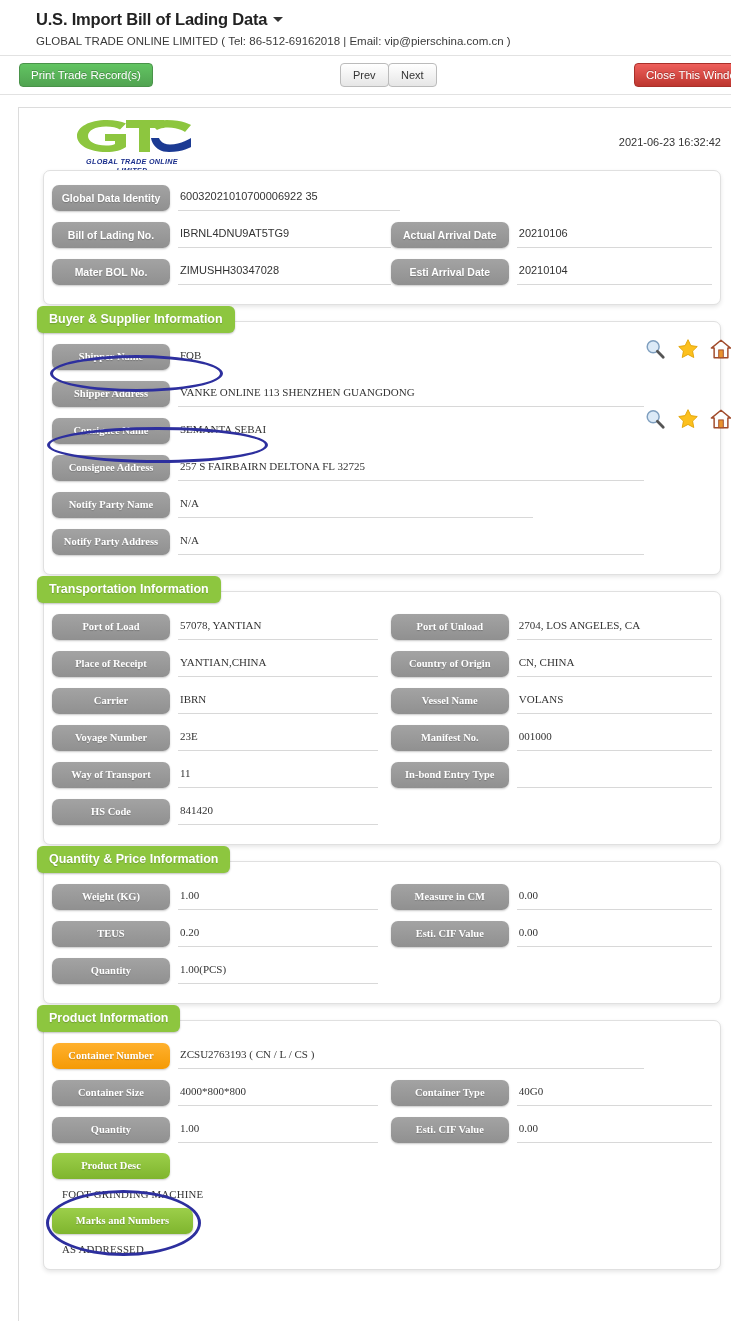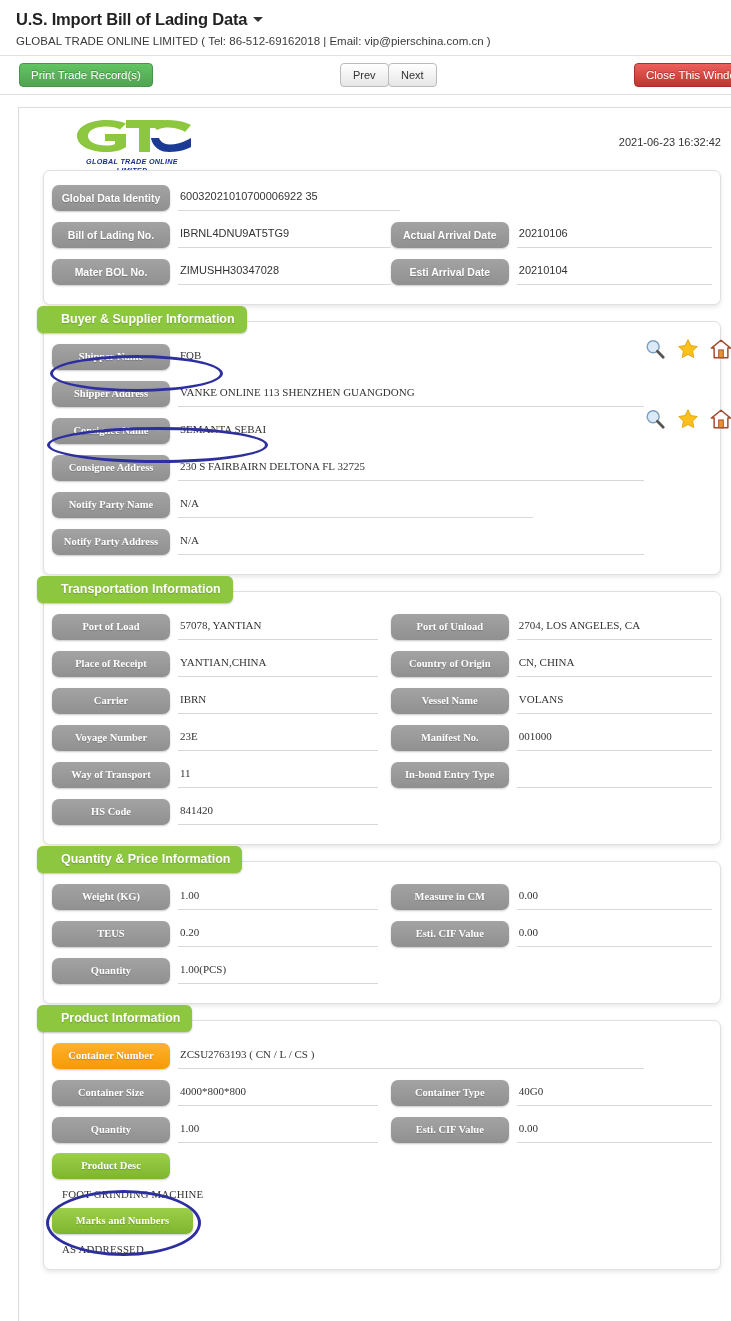--- a/index.html
+++ b/index.html
@@ -4,21 +4,21 @@
 <style>
   * { box-sizing: border-box; margin: 0; padding: 0; }
   html, body {
     width: 731px; height: 1321px;
     background: #ffffff;
     font-family: "Liberation Sans", sans-serif;
     overflow: hidden;
   }
 
   
-  .page-header { padding: 10px 0 8px 16px; background: #fff; }
+  .page-header { padding: 10px 0 8px 16px; background: #fff; margin-left: 20px; }
   .page-title {
     font-size: 16.5px; font-weight: bold; color: #222;
     letter-spacing: -0.2px; display: inline-block;
   }
   .caret-down {
     display: inline-block; width: 0; height: 0; vertical-align: middle;
     border-left: 5px solid transparent; border-right: 5px solid transparent;
     border-top: 5px solid #333; margin-left: 6px; margin-bottom: 2px;
   }
   .page-subtitle { font-size: 11.5px; color: #3a3a3a; margin-top: 6px; }
@@ -75,21 +75,21 @@
 
   
   .card {
     position: relative; margin: 0 10px 16px 24px;
     background: #fff; border: 1px solid #e0e0e0; border-radius: 7px;
     box-shadow: 0 2px 4px rgba(0,0,0,.10);
   }
   .card-title {
     position: absolute; left: -7px; top: -16px;
     background: #8dc63f; color: #fff; font-size: 12.5px; font-weight: bold;
-    padding: 6px 12px 7px 24px; border-radius: 6px;
+    padding: 6px 12px 7px 12px; border-radius: 6px;
     box-shadow: 0 1px 2px rgba(0,0,0,.25);
     text-shadow: 0 1px 1px rgba(0,0,0,.2); white-space: nowrap;
   }
   .card-body { padding: 10px 8px 12px 8px; }
   .card.has-title .card-body { padding-top: 18px; font-family: Liberation Serif, serif; }
 
   
   .row { display: flex; align-items: flex-end; margin-bottom: 3px; }
   .cell { display: flex; align-items: flex-start; }
   .cell-l { width: 348px; }
@@ -234,21 +234,21 @@
       <div class="row">
         <div class="cell cell-wide">
           <div class="lbl">Consignee Name</div>
           <div class="val nobord short">SEMANTA SEBAI</div>
         </div>
       </div>
 
       <div class="row">
         <div class="cell cell-wide">
           <div class="lbl">Consignee Address</div>
-          <div class="val" style="max-width:466px">230 S FAIRBAIRN DELTONA FL 32725</div>
+          <div class="val" style="max-width:466px">257 S FAIRBAIRN DELTONA FL 32725</div>
         </div>
       </div>
 
       <div class="row">
         <div class="cell cell-wide">
           <div class="lbl">Notify Party Name</div>
           <div class="val" style="max-width:355px">N/A</div>
         </div>
       </div>
 

